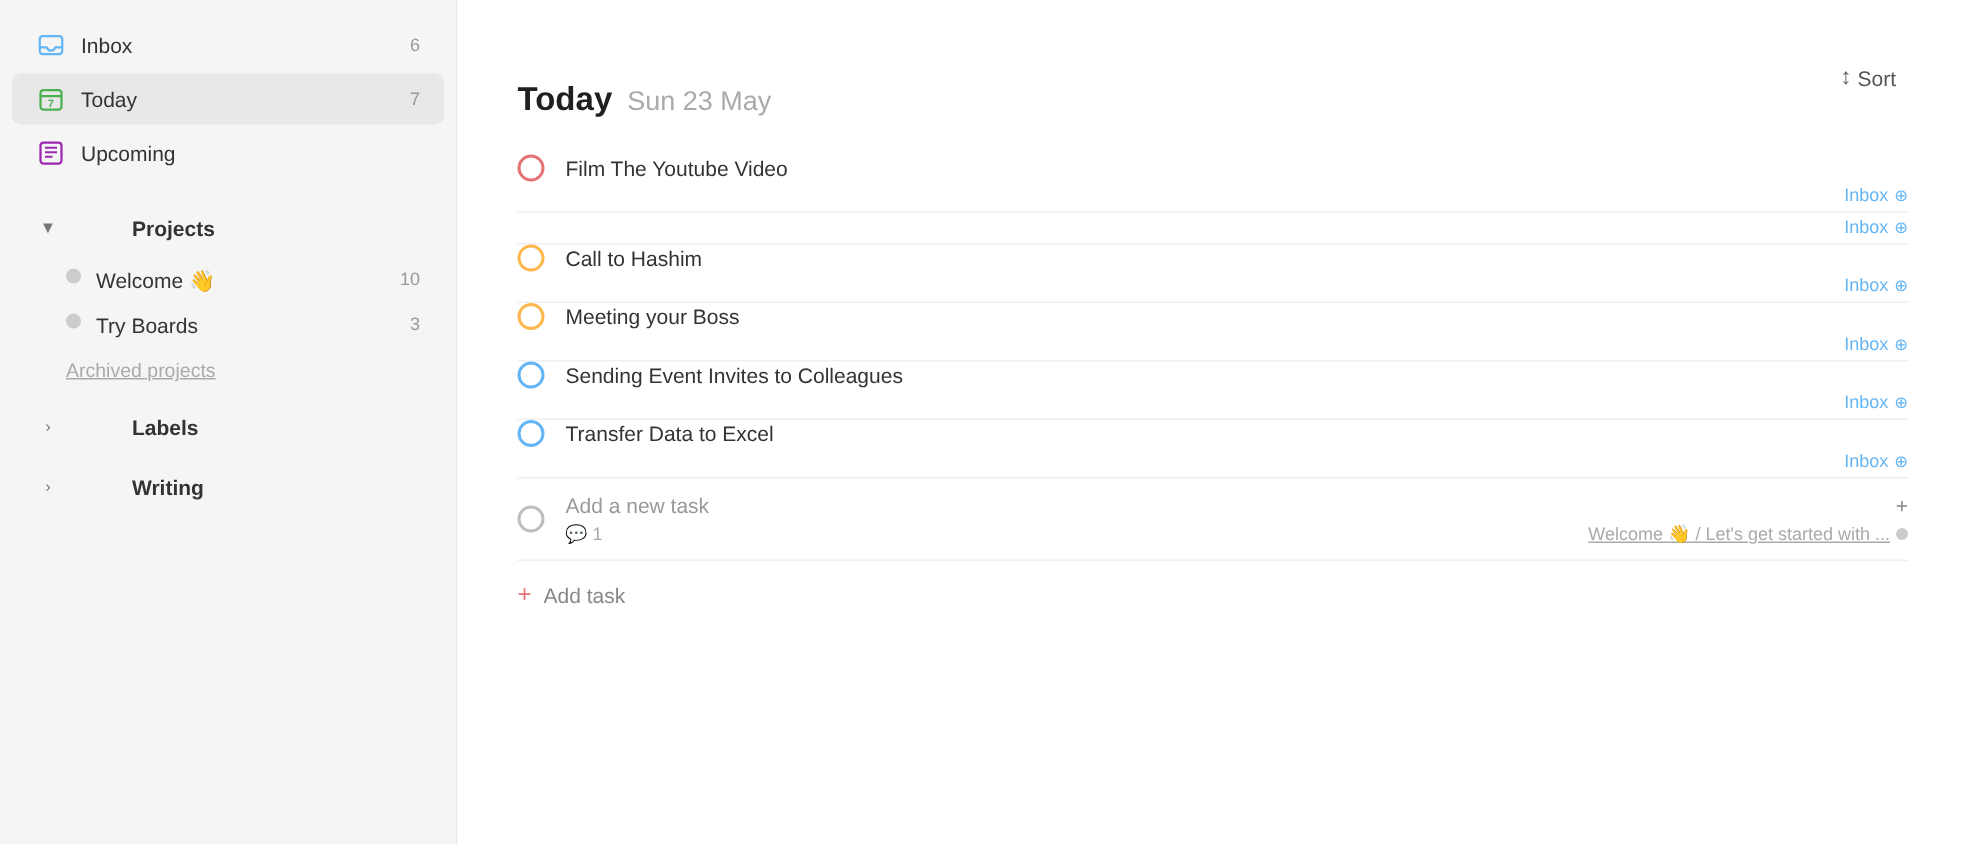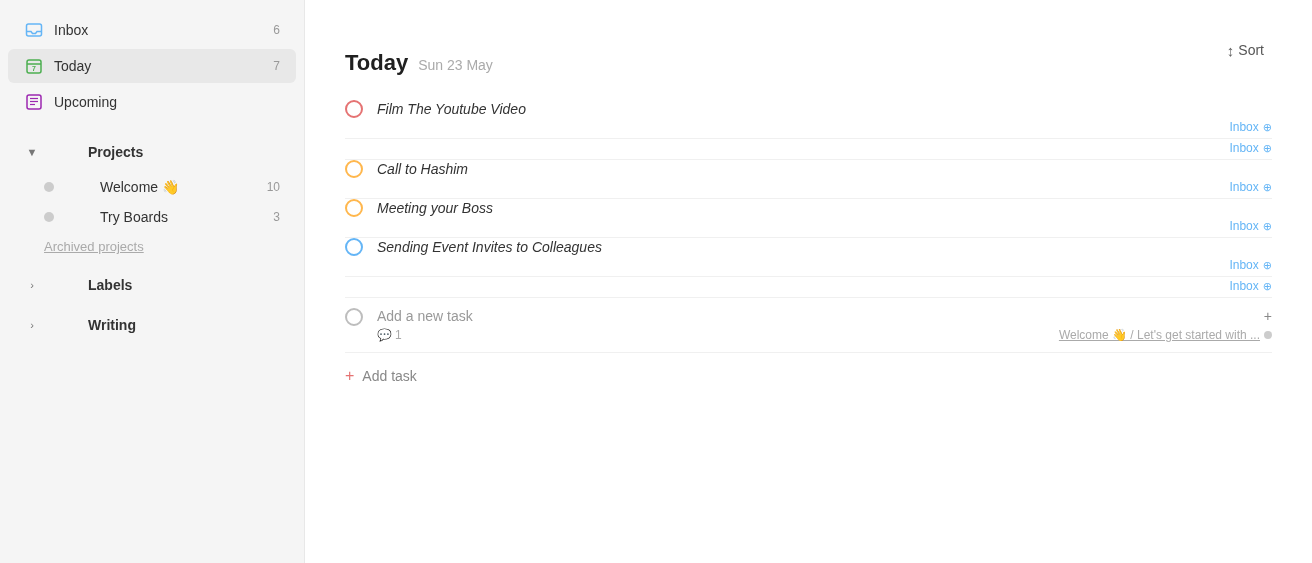--- a/index.html
+++ b/index.html
@@ -10,54 +10,54 @@
     .sidebar-item { display: flex; align-items: center; padding: 7px 16px; cursor: pointer; border-radius: 6px; margin: 1px 8px; position: relative; }
     .sidebar-item.active { background: #e8e8e8; }
     .sidebar-item-icon { width: 20px; height: 20px; margin-right: 10px; display: flex; align-items: center; justify-content: center; flex-shrink: 0; }
     .sidebar-item-label { flex: 1; font-size: 14px; color: #333; }
     .sidebar-item-count { font-size: 12px; color: #999; }
 
     .sidebar-section-header { display: flex; align-items: center; padding: 8px 16px; cursor: pointer; margin: 4px 8px; border-radius: 6px; }
     .section-chevron { width: 16px; height: 16px; margin-right: 8px; color: #777; font-size: 11px; display: flex; align-items: center; justify-content: center; }
     .section-title { font-size: 14px; font-weight: 600; color: #333; padding-left: 40px; }
 
-    .project-item { display: flex; align-items: center; padding: 6px 16px 6px 36px; cursor: pointer; border-radius: 6px; margin: 1px 8px; gap: 36px; }
+    .project-item { display: flex; align-items: flex-start; padding: 6px 16px 6px 36px; cursor: pointer; border-radius: 6px; margin: 1px 8px; }
     .project-dot { width: 10px; height: 10px; border-radius: 50%; background: #ccc; margin-right: 10px; flex-shrink: 0; }
     .project-label { flex: 1; font-size: 14px; color: #333; }
     .project-count { font-size: 12px; color: #999; }
 
     .archived-label { padding: 6px 16px 6px 36px; font-size: 13px; color: #aaa; cursor: pointer; margin: 1px 8px; border-radius: 6px; text-decoration: underline; }
 
     .sidebar-section-2 { margin-top: 8px; }
 
     
     .main { flex: 1; padding: 24px 40px; overflow-y: auto; background: #fff; }
 
     .today-header { display: flex; align-items: center; justify-content: space-between; margin-bottom: 24px; }
     .today-title { font-size: 22px; font-weight: 700; color: #202020; display: flex; align-items: baseline; gap: 10px; }
-    .today-date { font-size: 14px; font-weight: 400; color: #aaa; margin-top: 33px; }
+    .today-date { font-size: 18px; font-weight: 400; color: #aaa; margin-top: 33px; }
 
     .sort-btn { display: flex; align-items: center; gap: 4px; background: none; border: none; cursor: pointer; color: #555; font-size: 14px; padding: 4px 8px; border-radius: 4px; }
     .sort-icon { font-size: 15px; color: #666; }
     .task-circle { width: 18px; height: 18px; border-radius: 50%; border: 2px solid #ccc; margin-right: 14px; flex-shrink: 0; cursor: pointer; }
     .task-circle.red { border-color: #e57373; }
     .task-circle.orange { border-color: #ffb74d; }
     .task-circle.blue { border-color: #64b5f6; }
     .task-circle.gray { border-color: #bdbdbd; }
 
     .task-text { flex: 1; font-size: 14px; color: #333; }
     .task-source { font-size: 12px; color: #64b5f6; display: flex; align-items: center; gap: 4px; }
     .task-source-icon { font-size: 11px; }
 
     .task-row { width: 100%; }
-    .task-row-main { display: flex; align-items: center; font-style: italic; }
+    .task-row-main { display: flex; align-items: center; }
     .task-row-meta { display: flex; justify-content: flex-end; padding: 2px 0 4px 32px; }
 
     
-    .task-new-item { display: flex; align-items: flex-start; padding: 10px 0; border-bottom: 1px solid #f0f0f0; }
+    .task-new-item { display: flex; align-items: center; padding: 10px 0; border-bottom: 1px solid #f0f0f0; }
     .task-new-content { flex: 1; }
     .task-new-main { display: flex; align-items: center; }
     .task-new-text { font-size: 14px; color: #999; flex: 1; }
     .task-plus { color: #888; font-size: 14px; margin-left: 4px; }
     .task-new-meta { display: flex; align-items: center; justify-content: space-between; padding: 4px 0 0 0; }
     .task-comment { display: flex; align-items: center; gap: 3px; font-size: 12px; color: #aaa; }
     .task-project-path { font-size: 12px; color: #aaa; display: flex; align-items: center; gap: 4px; text-decoration: underline; }
     .task-dot-indicator { width: 8px; height: 8px; border-radius: 50%; background: #ccc; }
 
     .add-task-btn { display: flex; align-items: center; gap: 8px; padding: 10px 0; cursor: pointer; color: #888; font-size: 14px; margin-top: 4px; }
@@ -201,20 +201,24 @@
         <span class="task-text">Sending Event Invites to Colleagues</span>
       </div>
       <div class="task-row-meta">
         <span class="task-source">
           Inbox <span class="task-source-icon">⊕</span>
         </span>
       </div>
       <div style="border-bottom:1px solid #f0f0f0;"></div>
     </div>
       <div class="task-row">
+      <div class="task-row-main">
+        <div class="task-circle blue"></div>
+        <span class="task-text">Transfer Data to Excel</span>
+      </div>
       <div class="task-row-meta">
         <span class="task-source">
           Inbox <span class="task-source-icon">⊕</span>
         </span>
       </div>
       <div style="border-bottom:1px solid #f0f0f0;"></div>
     </div>
     </div>
 
   <div class="task-new-item">

